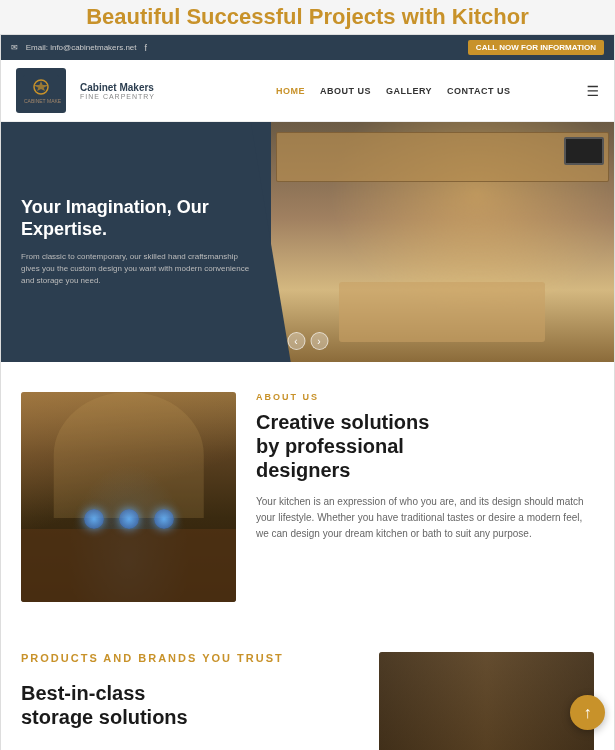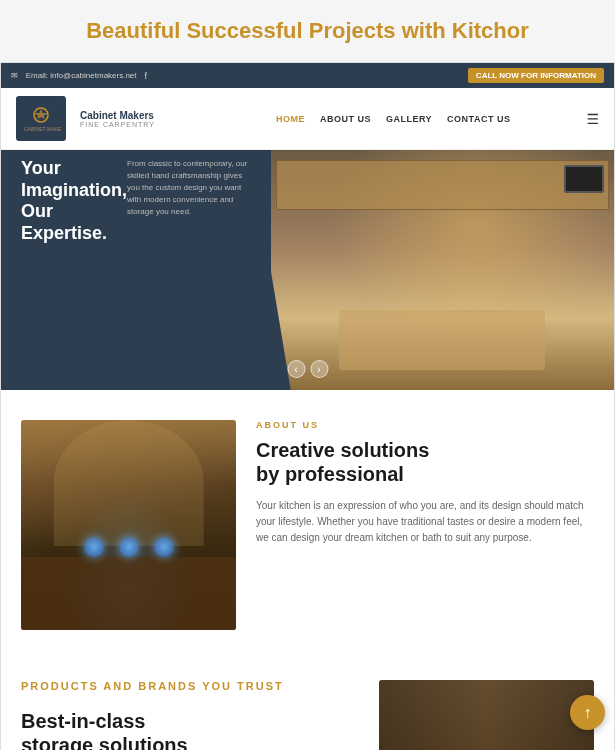--- a/index.html
+++ b/index.html
@@ -2,21 +2,21 @@
 <html><head>
   <meta charset="utf-8">
   <style>
     * { margin: 0; padding: 0; box-sizing: border-box; }
     body { width: 615px; font-family: Arial, sans-serif; background: #f5f5f5; overflow-x: hidden; }
 
     
     .top-banner {
       background: #f5f5f5;
       text-align: center;
-      padding: 18px 20px;
+      padding: 4px 20px;
     }
     .top-banner h1 {
       font-size: 22px;
       font-weight: 900;
       color: #222;
     }
     .top-banner h1 span {
       color: #c8922a;
     }
 
@@ -126,22 +126,23 @@
       width: 100%;
       height: 240px;
       overflow: hidden;
       display: flex;
     }
 
     
     .hero-left {
       width: 44%;
       background: #2c3e50;
-      padding: 8px 20px;
-      display: flex;
+      padding: 34px 20px;
+      display: flex;
+      flex-direction: column;
       justify-content: center;
       position: relative;
       z-index: 2;
     }
     .hero-left::after {
       content: '';
       position: absolute;
       right: -20px;
       top: 0;
       bottom: 0;
@@ -467,20 +468,21 @@
           <div class="orb"></div>
           <div class="orb"></div>
         </div>
       </div>
     </div>
     <div class="about-content">
       <div class="about-us-label">ABOUT US</div>
       <div class="about-title">
         <span>Creative solutions</span>
         <span>by professional</span>
+        <span>designers</span>
       </div>
       <div class="about-desc">Your kitchen is an expression of who you are, and its design should match your lifestyle. Whether you have traditional tastes or desire a modern feel, we can design your dream kitchen or bath to suit any purpose.</div>
     </div>
   </div>
 
   <div class="products-section">
     <div class="products-content">
       <div class="products-label">PRODUCTS AND BRANDS YOU TRUST</div>
       <div class="products-title">
         <span>Best-in-class</span><br>

